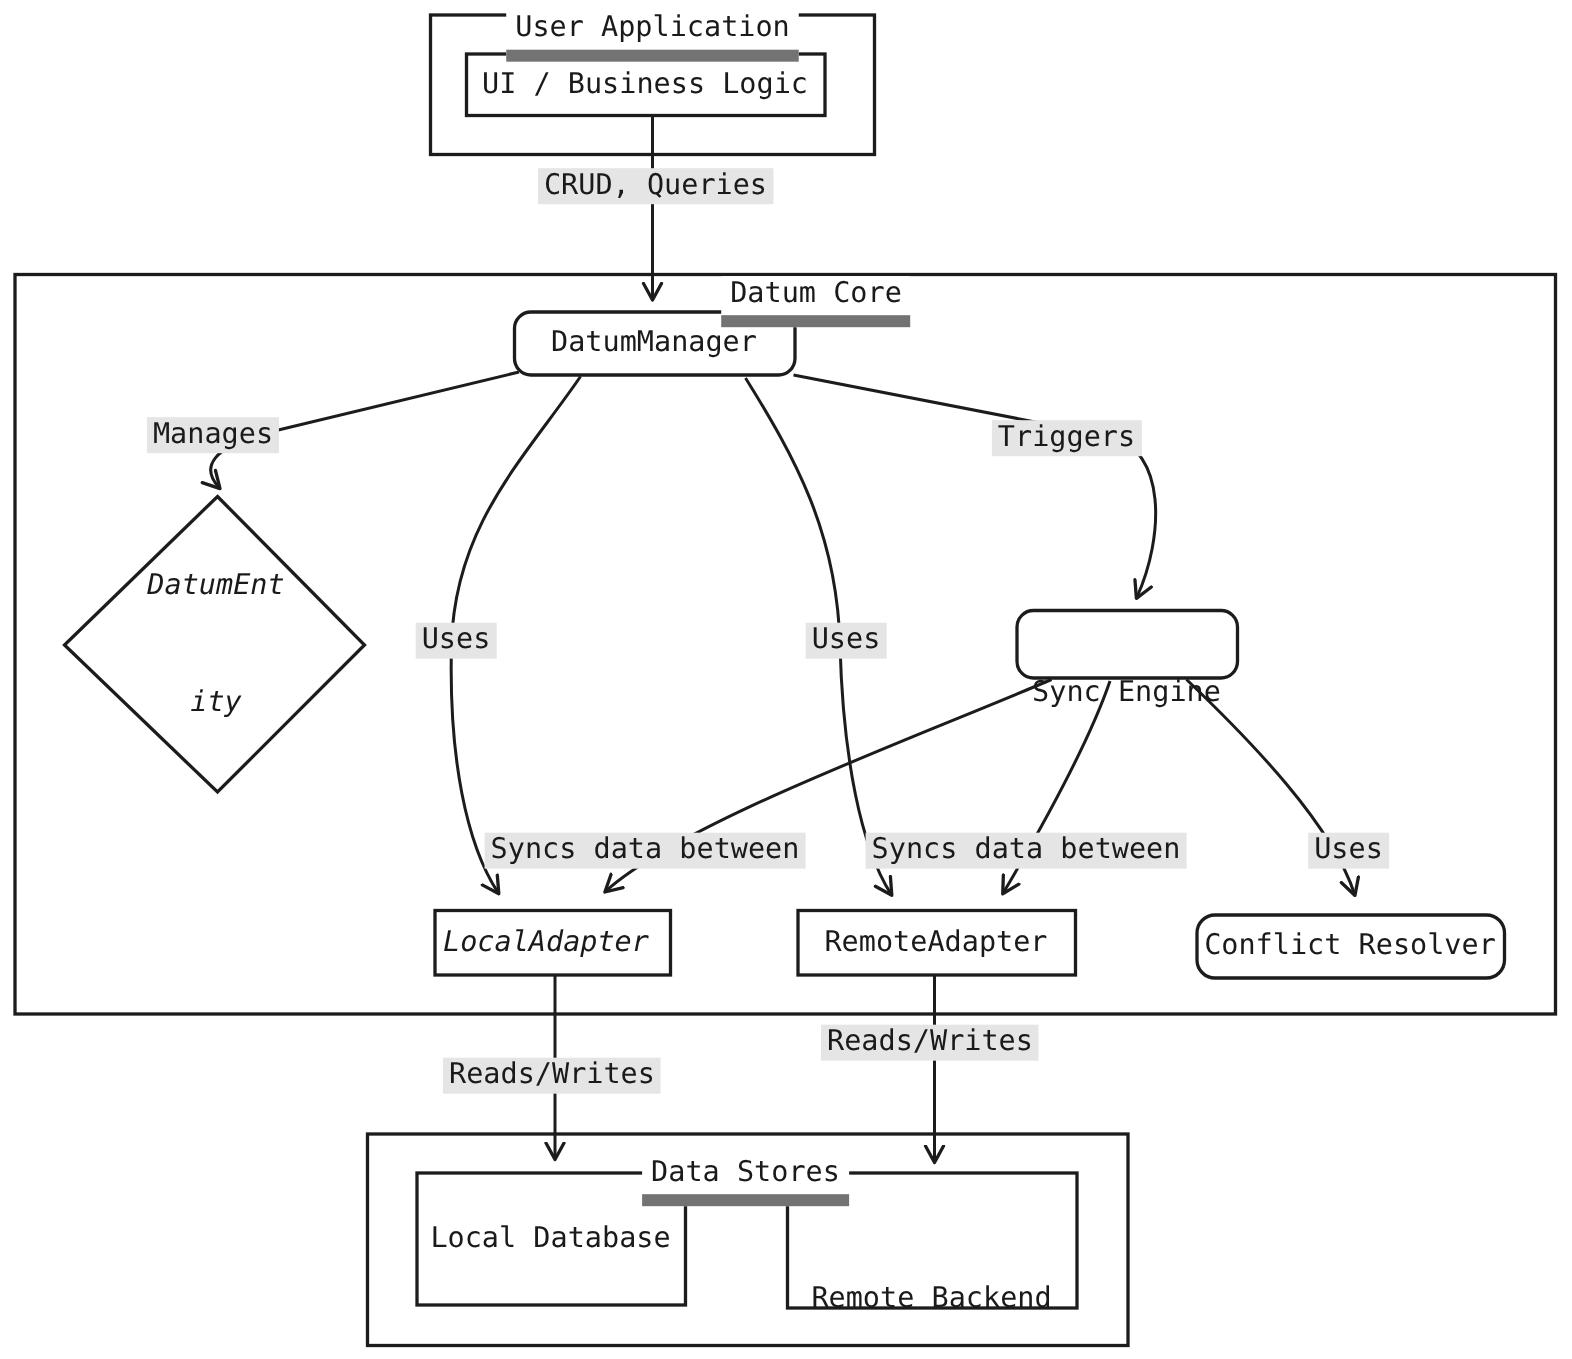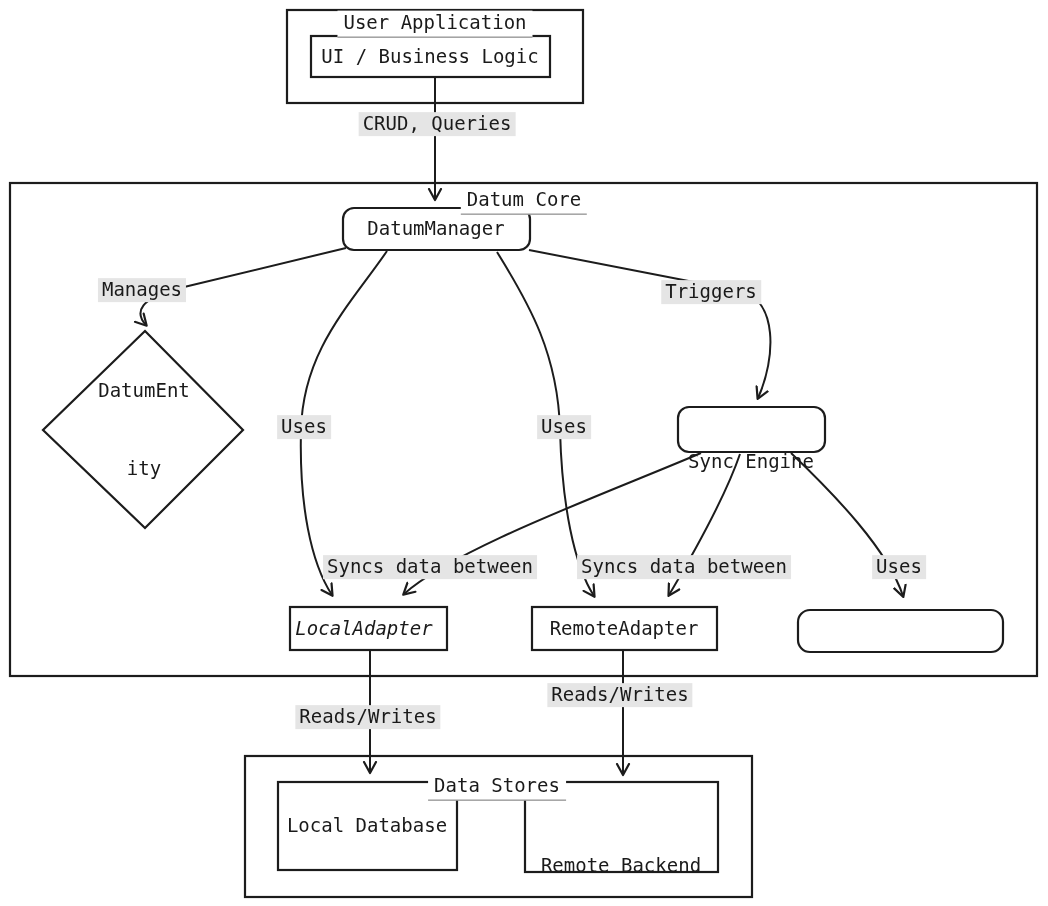--- a/index.html
+++ b/index.html
@@ -7,22 +7,22 @@
     position:relative; width:1048px; height:906px; background:#ffffff;
     font-family:"DejaVu Sans Mono","Liberation Mono",monospace;
     color:#1a1a1a; overflow:hidden;
   }
   .stage svg { position:absolute; left:0; top:0; }
   .lbl {
     position:absolute; transform:translate(-50%,-50%);
     font-size:19px; line-height:1.25; white-space:pre; color:#1a1a1a;
   }
   .bg  { background:#e5e5e5; padding:0 4px; }
-  .subtitle { background:#ffffff; padding:0 6px 2px 6px; border-bottom:1px solid #737373; }
-  .twoline { text-align:center; line-height:26px; }
+  .subtitle { background:#ffffff; padding:0 6px 2px 6px; border-bottom:8px solid #737373; }
+  .twoline { text-align:center; line-height:26px;font-style:italic; }
 </style>
 </head>
 <body>
 
 <div class="stage">
 
   <svg width="1048" height="906" viewBox="0 0 1048 906">
     <defs>
       <marker id="ah" markerWidth="26" markerHeight="18" refX="11" refY="8" orient="auto" markerUnits="userSpaceOnUse">
         <path d="M1,2 L12,8 L1,14" fill="none" stroke="#1c1c1c" stroke-width="2.2" stroke-linecap="round" stroke-linejoin="round"></path>
@@ -49,32 +49,33 @@
     <polygon points="145,331 243,430 145,528 43,430" fill="#ffffff" stroke="#1c1c1c" stroke-width="2.2"></polygon>
     <rect x="678" y="407" width="147" height="45" rx="11" fill="#ffffff" stroke="#1c1c1c" stroke-width="2.2"></rect>
     <rect x="290" y="607" width="157" height="43" fill="#ffffff" stroke="#1c1c1c" stroke-width="2.2"></rect>
     <rect x="532" y="607" width="185" height="43" fill="#ffffff" stroke="#1c1c1c" stroke-width="2.2"></rect>
     <rect x="798" y="610" width="205" height="42" rx="12" fill="#ffffff" stroke="#1c1c1c" stroke-width="2.2"></rect>
     <rect x="278" y="782" width="179" height="88" fill="#ffffff" stroke="#1c1c1c" stroke-width="2.2"></rect>
     <rect x="525" y="782" width="193" height="90" fill="#ffffff" stroke="#1c1c1c" stroke-width="2.2"></rect>
   </svg>
 
   <div class="lbl subtitle" style="left:435px; top:24px;">User Application</div>
-  <div class="lbl subtitle" style="left:524px; top:201px;">Datum Core</div>
+  <div class="lbl subtitle" style="left:544px; top:201px;">Datum Core</div>
   <div class="lbl subtitle" style="left:497px; top:771px;margin-top:16px;">Data Stores</div>
 
   <div class="lbl" style="left:430px; top:57px;">UI / Business Logic</div>
   <div class="lbl" style="left:436px; top:229px;">DatumManager</div>
   <div class="lbl twoline" style="left:144px; top:429px;">
     <div>DatumEnt</div>
     <div>ity</div>
   </div>
   <div class="lbl" style="left:751px; top:430px;margin-top:32px;">Sync Engine</div>
   <div class="lbl" style="left:364px; top:629px;font-style:italic;">LocalAdapter</div>
   <div class="lbl" style="left:624px; top:629px;">RemoteAdapter</div>
+  <div class="lbl" style="left:900px; top:631px;">Conflict Resolver</div>
   <div class="lbl" style="left:367px; top:826px;text-align:center;">Local Database</div>
   <div class="lbl" style="left:621px; top:826px;margin-top:40px;">Remote Backend</div>
 
   <div class="lbl bg" style="left:437px; top:124px;">CRUD, Queries</div>
   <div class="lbl bg" style="left:142px; top:290px;">Manages</div>
   <div class="lbl bg" style="left:304px; top:427px;">Uses</div>
   <div class="lbl bg" style="left:564px; top:427px;">Uses</div>
   <div class="lbl bg" style="left:711px; top:292px;">Triggers</div>
   <div class="lbl bg" style="left:430px; top:567px;">Syncs data between</div>
   <div class="lbl bg" style="left:684px; top:567px;">Syncs data between</div>

